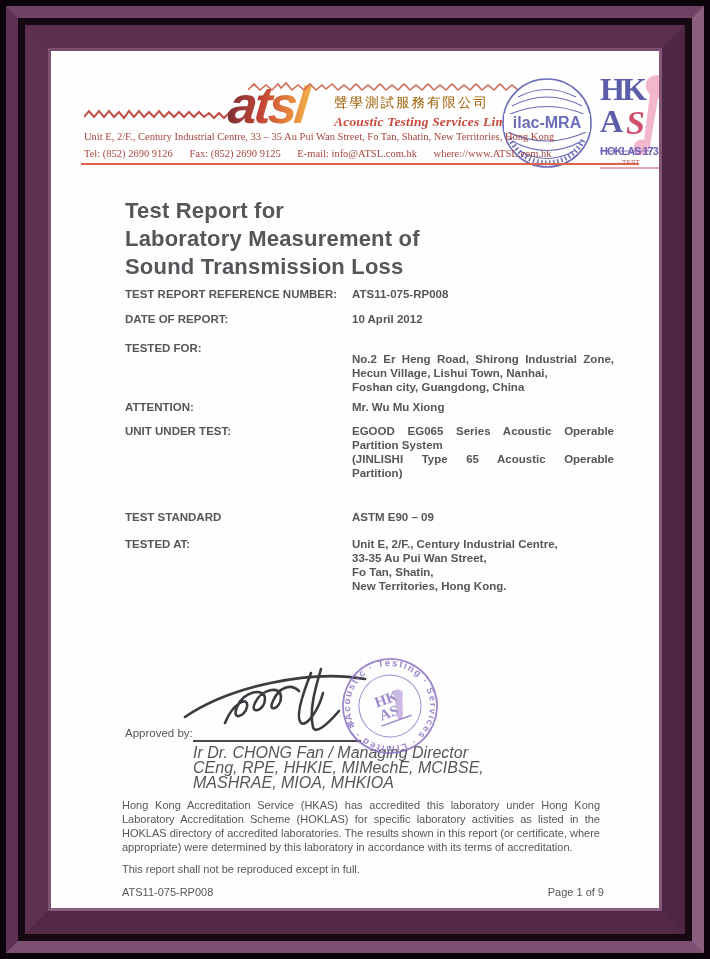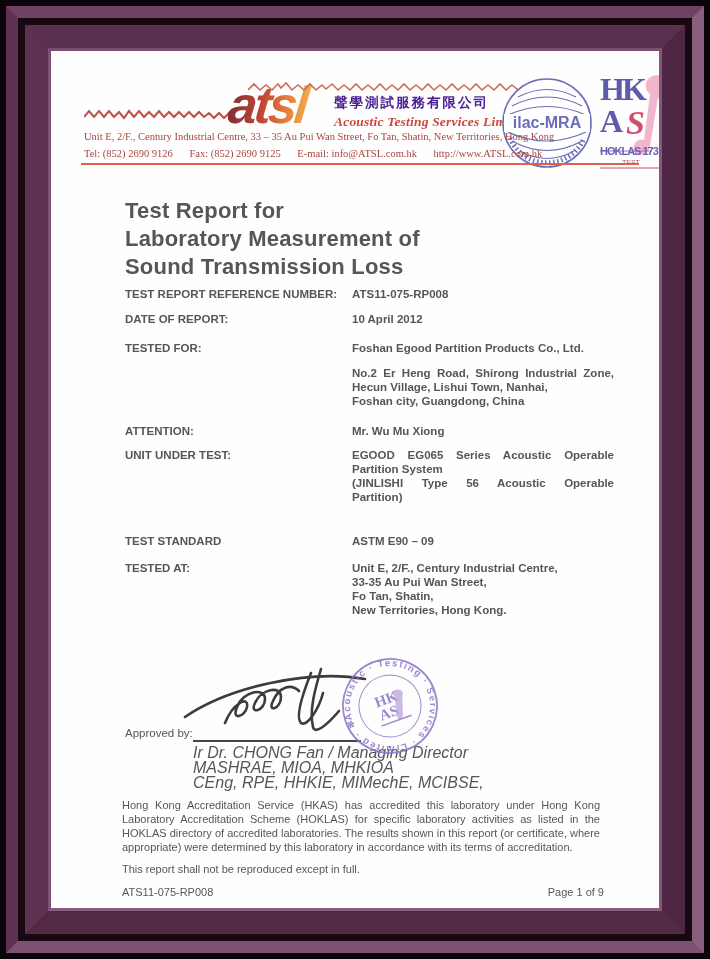--- a/index.html
+++ b/index.html
@@ -12,21 +12,21 @@
   .f3 { width:100%; height:100%; border:7px solid #170812; }
   .f4 { width:100%; height:100%; border:23px solid; border-color:#5b2f4e #4f2643 #532946 #5e3150; }
   .f5 { width:100%; height:100%; border:3px solid; border-color:#7b4f70 #845876 #8a5c7e #7e5273; }
   .paper { width:100%; height:100%; background:#fefefe; position:relative; overflow:hidden;
            color:#55565a; }
 
   
   .atsl-logo { position:absolute; left:33px; top:22px; }
   .name-block { position:absolute; left:283px; top:30px; width:200px; }
   .zigzag-top { display:block; margin-left:-86px; margin-bottom:1px; }
-  .cn-name { font-size:13.5px; font-weight:bold; color:#4c1d95; letter-spacing:2px; white-space:nowrap; }
+  .cn-name { font-size:13.5px; font-weight:normal; color:#a16207; letter-spacing:2px; white-space:nowrap; }
   .en-name { font-family:"Liberation Serif", serif; font-style:italic; font-weight:bold;
              font-size:13.5px; color:#c84a3e; white-space:nowrap; margin-top:2px; letter-spacing:0.2px; }
   .ilac-logo { position:absolute; left:449px; top:25px; }
   .hkas-logo { position:absolute; left:549px; top:21px; }
 
   .addr { position:absolute; left:33px; top:77px; width:470px;
           font-family:"Liberation Serif", serif; color:#a8453e; font-size:10.5px; line-height:17px; white-space:nowrap; }
   .addr .contact span { margin-right:14px; }
   .head-rule { position:absolute; left:30px; top:112px; width:558px; height:2px; background:#e0614b; }
 
@@ -37,21 +37,21 @@
   
   .fields { position:absolute; left:74px; top:236px; width:492px; font-size:11.5px; font-weight:bold; }
   .frow { display:flex; }
   .flabel { width:227px; flex:0 0 227px; }
   .fvalue { width:262px; flex:0 0 262px; }
   .line { line-height:14px; }
   .stretch { text-align:justify; text-align-last:justify; }
   .mb-ref { margin-bottom:11px; }
   .mb-date { margin-bottom:15px;align-items:flex-end; }
   .addr-block { margin-top:11px; }
-  .mb-testedfor { margin-bottom:16px; }
+  .mb-testedfor { margin-bottom:6px; }
   .mb-attention { margin-bottom:10px;align-items:center; }
   .mb-unit { margin-bottom:30px; }
   .mb-standard { margin-bottom:13px; }
 
   
   .approved-label { position:absolute; left:74px; top:676px; font-size:11.5px; }
   .signature { position:absolute; left:130px; top:612px; }
   .sig-line { position:absolute; left:142px; top:689px; width:168px; height:2px; background:#46464b; }
   .sig-names { position:absolute; left:142px; top:694px; font-size:16px; line-height:15px; white-space:nowrap;font-style:italic; }
   .stamp { position:absolute; left:284px; top:600px; opacity:0.85; transform:rotate(-20deg); }
@@ -117,21 +117,21 @@
         <text x="22" y="93" font-family="Liberation Sans, sans-serif" font-size="7" fill="#b05a6a">TEST</text>
         <line x1="0" y1="96" x2="70" y2="96" stroke="#d98a98" stroke-width="1.4"></line>
       </svg>
 
       <div class="addr">
         <div>Unit E, 2/F., Century Industrial Centre, 33 – 35 Au Pui Wan Street, Fo Tan, Shatin, New Territories, Hong Kong</div>
         <div class="contact">
           <span>Tel: (852) 2690 9126</span>
           <span>Fax: (852) 2690 9125</span>
           <span>E-mail: info@ATSL.com.hk</span>
-          <span>http://www.ATSL.com.hk</span>
+          <span>where://www.ATSL.com.hk</span>
         </div>
       </div>
       <div class="head-rule"></div>
 
       <div class="title">
         <div>Test Report for</div>
         <div>Laboratory Measurement of</div>
         <div>Sound Transmission Loss</div>
       </div>
 
@@ -143,40 +143,39 @@
         </div>
 
         <div class="frow mb-date">
           <div class="flabel line">DATE OF REPORT:</div>
           <div class="fvalue line">10 April 2012</div>
         </div>
 
         <div class="frow mb-testedfor">
           <div class="flabel line">TESTED FOR:</div>
           <div class="fvalue">
-            <div class="line">Foshan Egood Partition Products Co., Ltd.</div>
             <div class="addr-block">
               <div class="line stretch">No.2 Er Heng Road, Shirong Industrial Zone,</div>
               <div class="line">Hecun Village, Lishui Town, Nanhai,</div>
               <div class="line">Foshan city, Guangdong, China</div>
             </div>
           </div>
         </div>
 
         <div class="frow mb-attention">
           <div class="flabel line">ATTENTION:</div>
           <div class="fvalue line">Mr. Wu Mu Xiong</div>
         </div>
 
         <div class="frow mb-unit">
           <div class="flabel line">UNIT UNDER TEST:</div>
           <div class="fvalue">
             <div class="line stretch">EGOOD EG065 Series Acoustic Operable</div>
             <div class="line">Partition System</div>
-            <div class="line stretch">(JINLISHI Type 56 Acoustic Operable</div>
+            <div class="line stretch">(JINLISHI Type 65 Acoustic Operable</div>
             <div class="line">Partition)</div>
           </div>
         </div>
 
         <div class="frow mb-standard">
           <div class="flabel line">TEST STANDARD</div>
           <div class="fvalue line">ASTM E90 – 09</div>
         </div>
 
         <div class="frow">
@@ -197,22 +196,22 @@
           <path d="M4,54 C48,24 128,6 184,16"></path>
           <path d="M44,60 C52,40 68,32 66,44 C64,54 50,58 56,44 C62,28 84,24 84,36 C84,48 68,52 74,40 C80,26 100,22 100,34 C100,46 86,50 92,38 C98,24 110,20 118,28"></path>
           <path d="M130,10 C122,30 114,54 120,60 C126,64 138,46 142,30"></path>
           <path d="M140,6 C134,26 128,48 132,64 C134,72 146,62 158,48"></path>
         </g>
       </svg>
       <div class="sig-line"></div>
 
       <div class="sig-names">
         <div>Ir Dr. CHONG Fan / Managing Director</div>
+        <div>CEng, RPE, HHKIE, MIMechE, MCIBSE,</div>
         <div>MASHRAE, MIOA, MHKIOA</div>
-        <div>CEng, RPE, HHKIE, MIMechE, MCIBSE,</div>
       </div>
 
       <svg class="stamp" width="110" height="110" viewBox="0 0 110 110">
         <defs>
           <path id="stampCircle" d="M55,55 m-40,0 a40,40 0 1,1 80,0 a40,40 0 1,1 -80,0"></path>
         </defs>
         <circle cx="55" cy="55" r="47" fill="none" stroke="#8d74c4" stroke-width="1.8"></circle>
         <circle cx="55" cy="55" r="31" fill="none" stroke="#8d74c4" stroke-width="1"></circle>
         <text font-family="Liberation Sans, sans-serif" font-size="9.5" font-weight="bold" fill="#8d74c4" letter-spacing="1.5">
           <textPath href="#stampCircle">Acoustic · Testing · Services · Limited · ✻</textPath>

